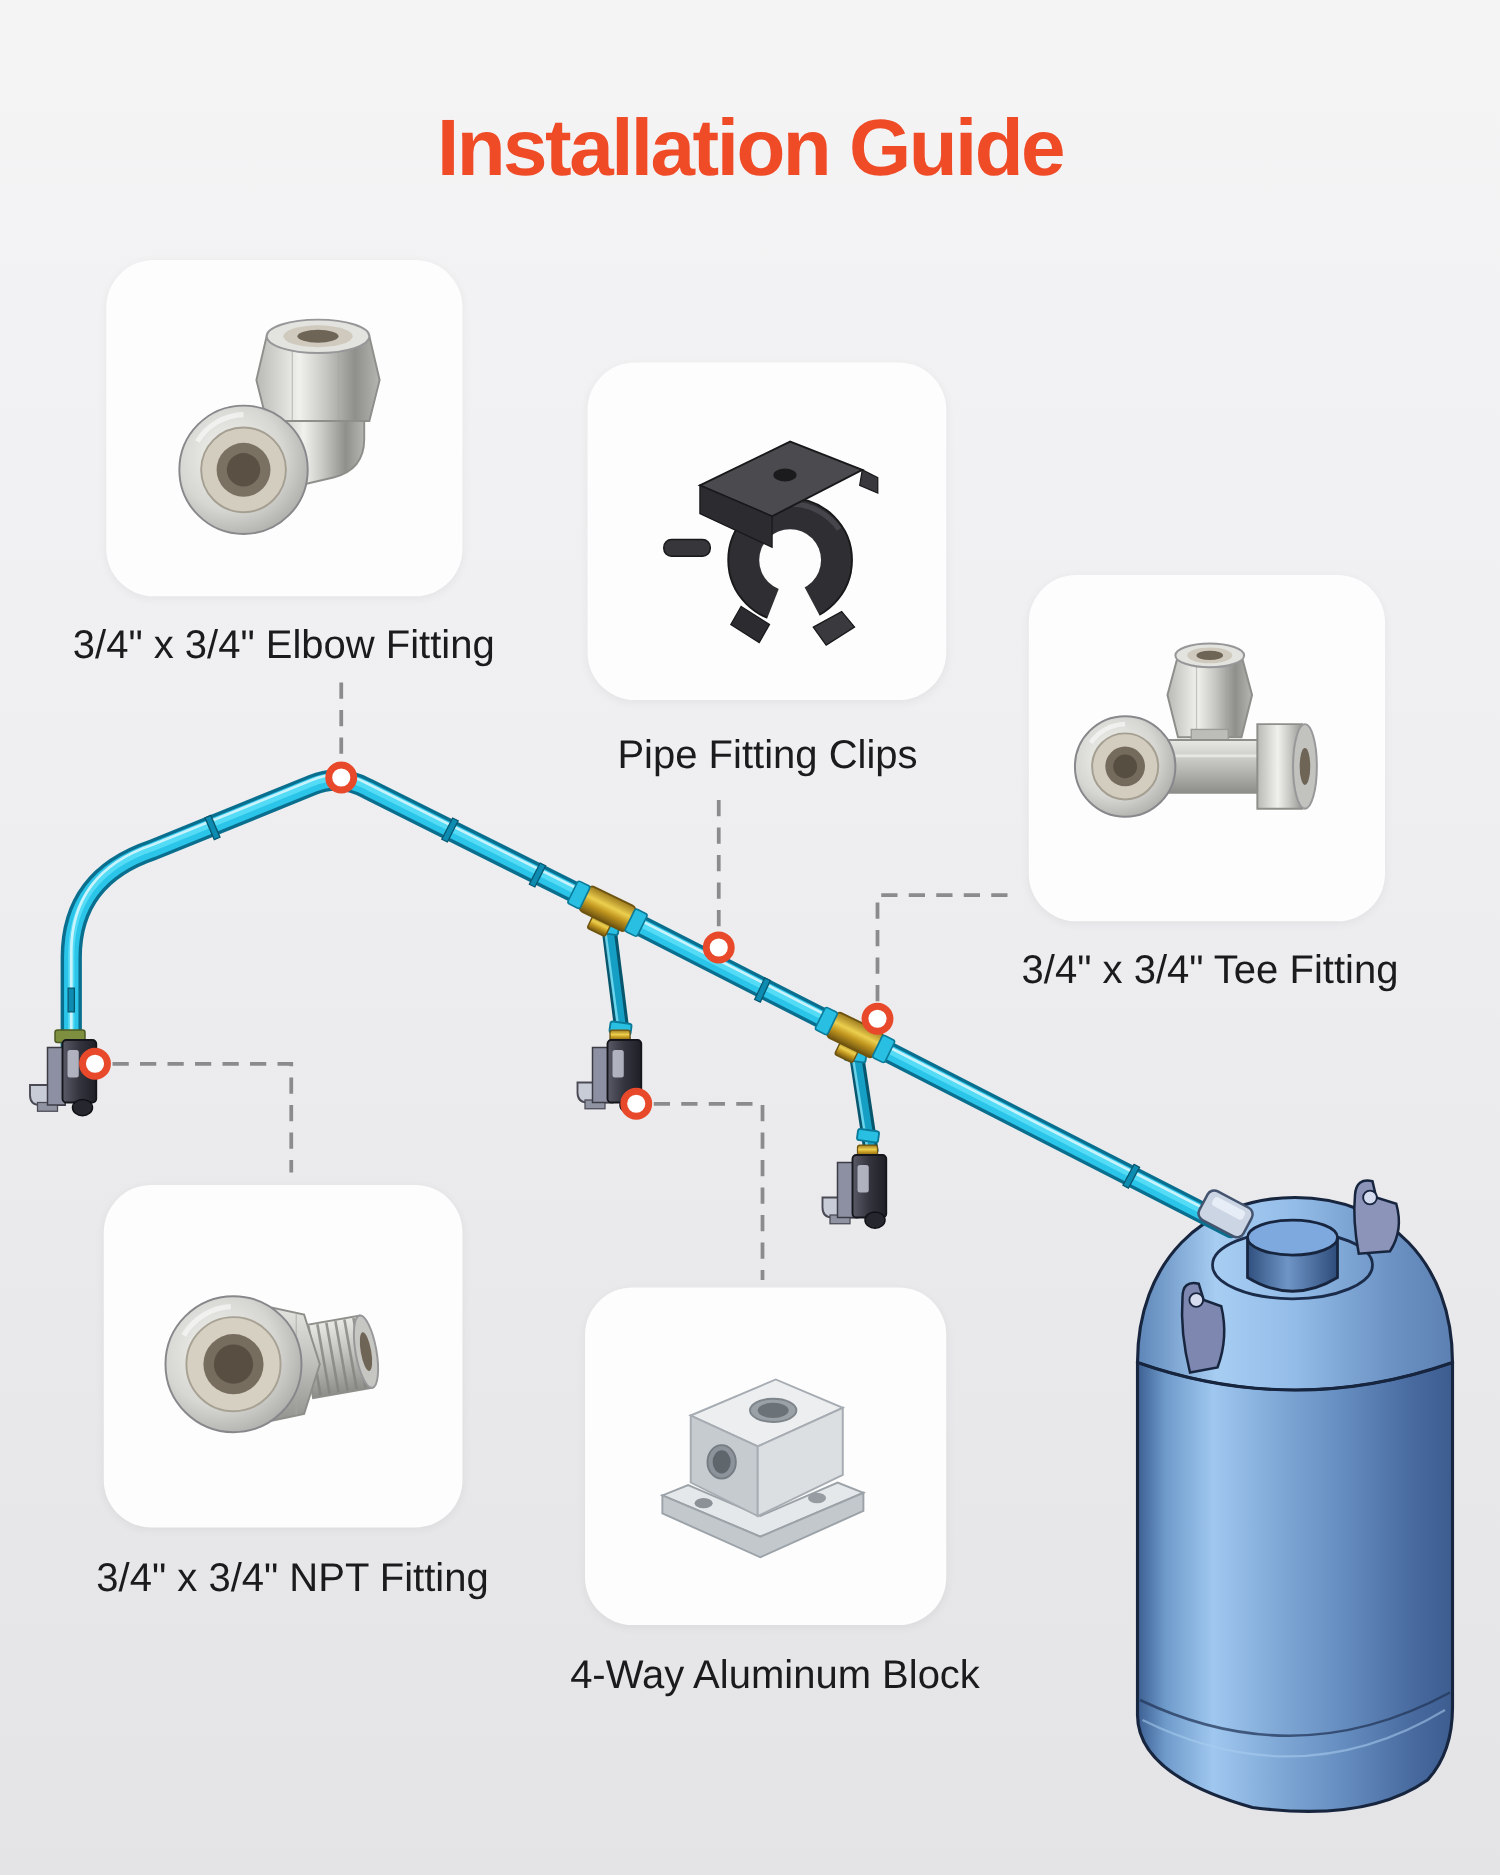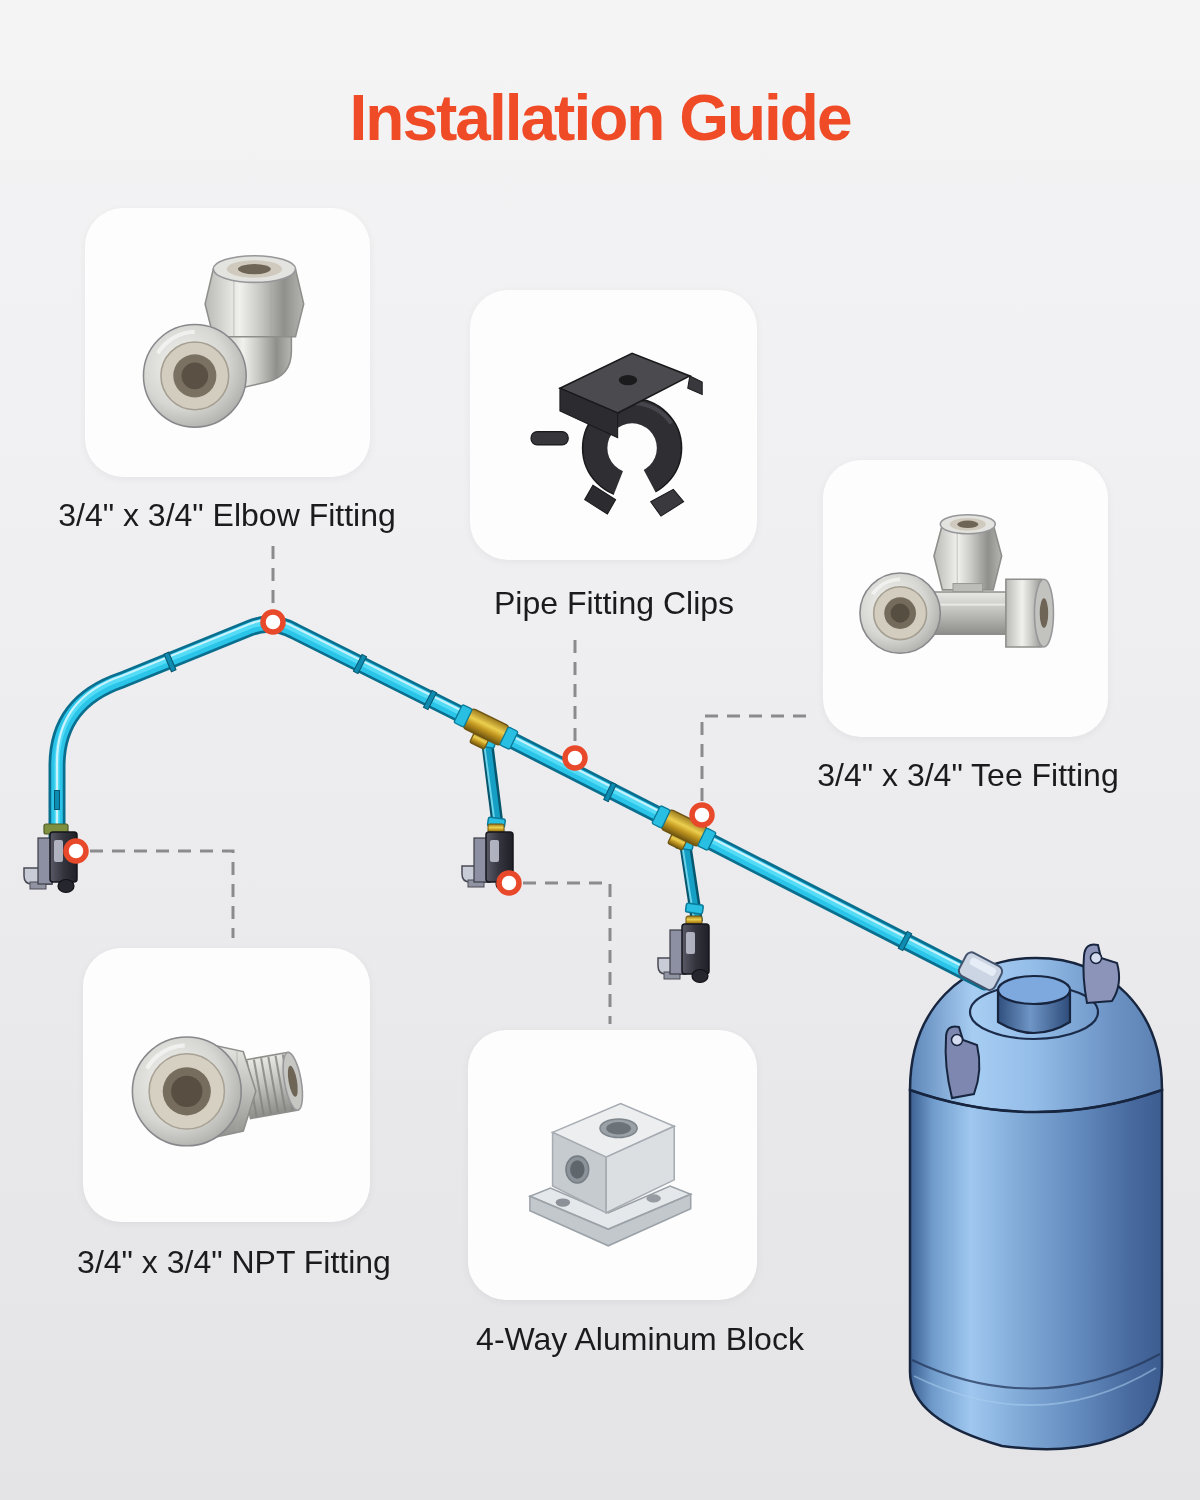--- a/index.html
+++ b/index.html
@@ -324,15 +324,15 @@
       <ellipse cx="116" cy="74" rx="12" ry="6" fill="#6b7278"></ellipse>
       <ellipse cx="76" cy="114" rx="11" ry="13" fill="#8d939a" stroke="#767d83" stroke-width="1.5"></ellipse>
       <ellipse cx="76" cy="114" rx="7" ry="9" fill="#5f666c"></ellipse>
     </svg>
   </div>
 
   <div class="part-label" style="left:227px;top:497px;">3/4" x 3/4" Elbow Fitting</div>
   <div class="part-label" style="left:614px;top:585px;">Pipe Fitting Clips</div>
   <div class="part-label" style="left:968px;top:757px;">3/4" x 3/4" Tee Fitting</div>
   <div class="part-label" style="left:234px;top:1244px;">3/4" x 3/4" NPT Fitting</div>
-  <div class="part-label" style="left:640px;top:1321px;">4-Way Aluminum Block</div>
+  <div class="part-label" style="left:620px;top:1321px;">4-Way Aluminum Block</div>
 
 </div>
 
 </body></html>

